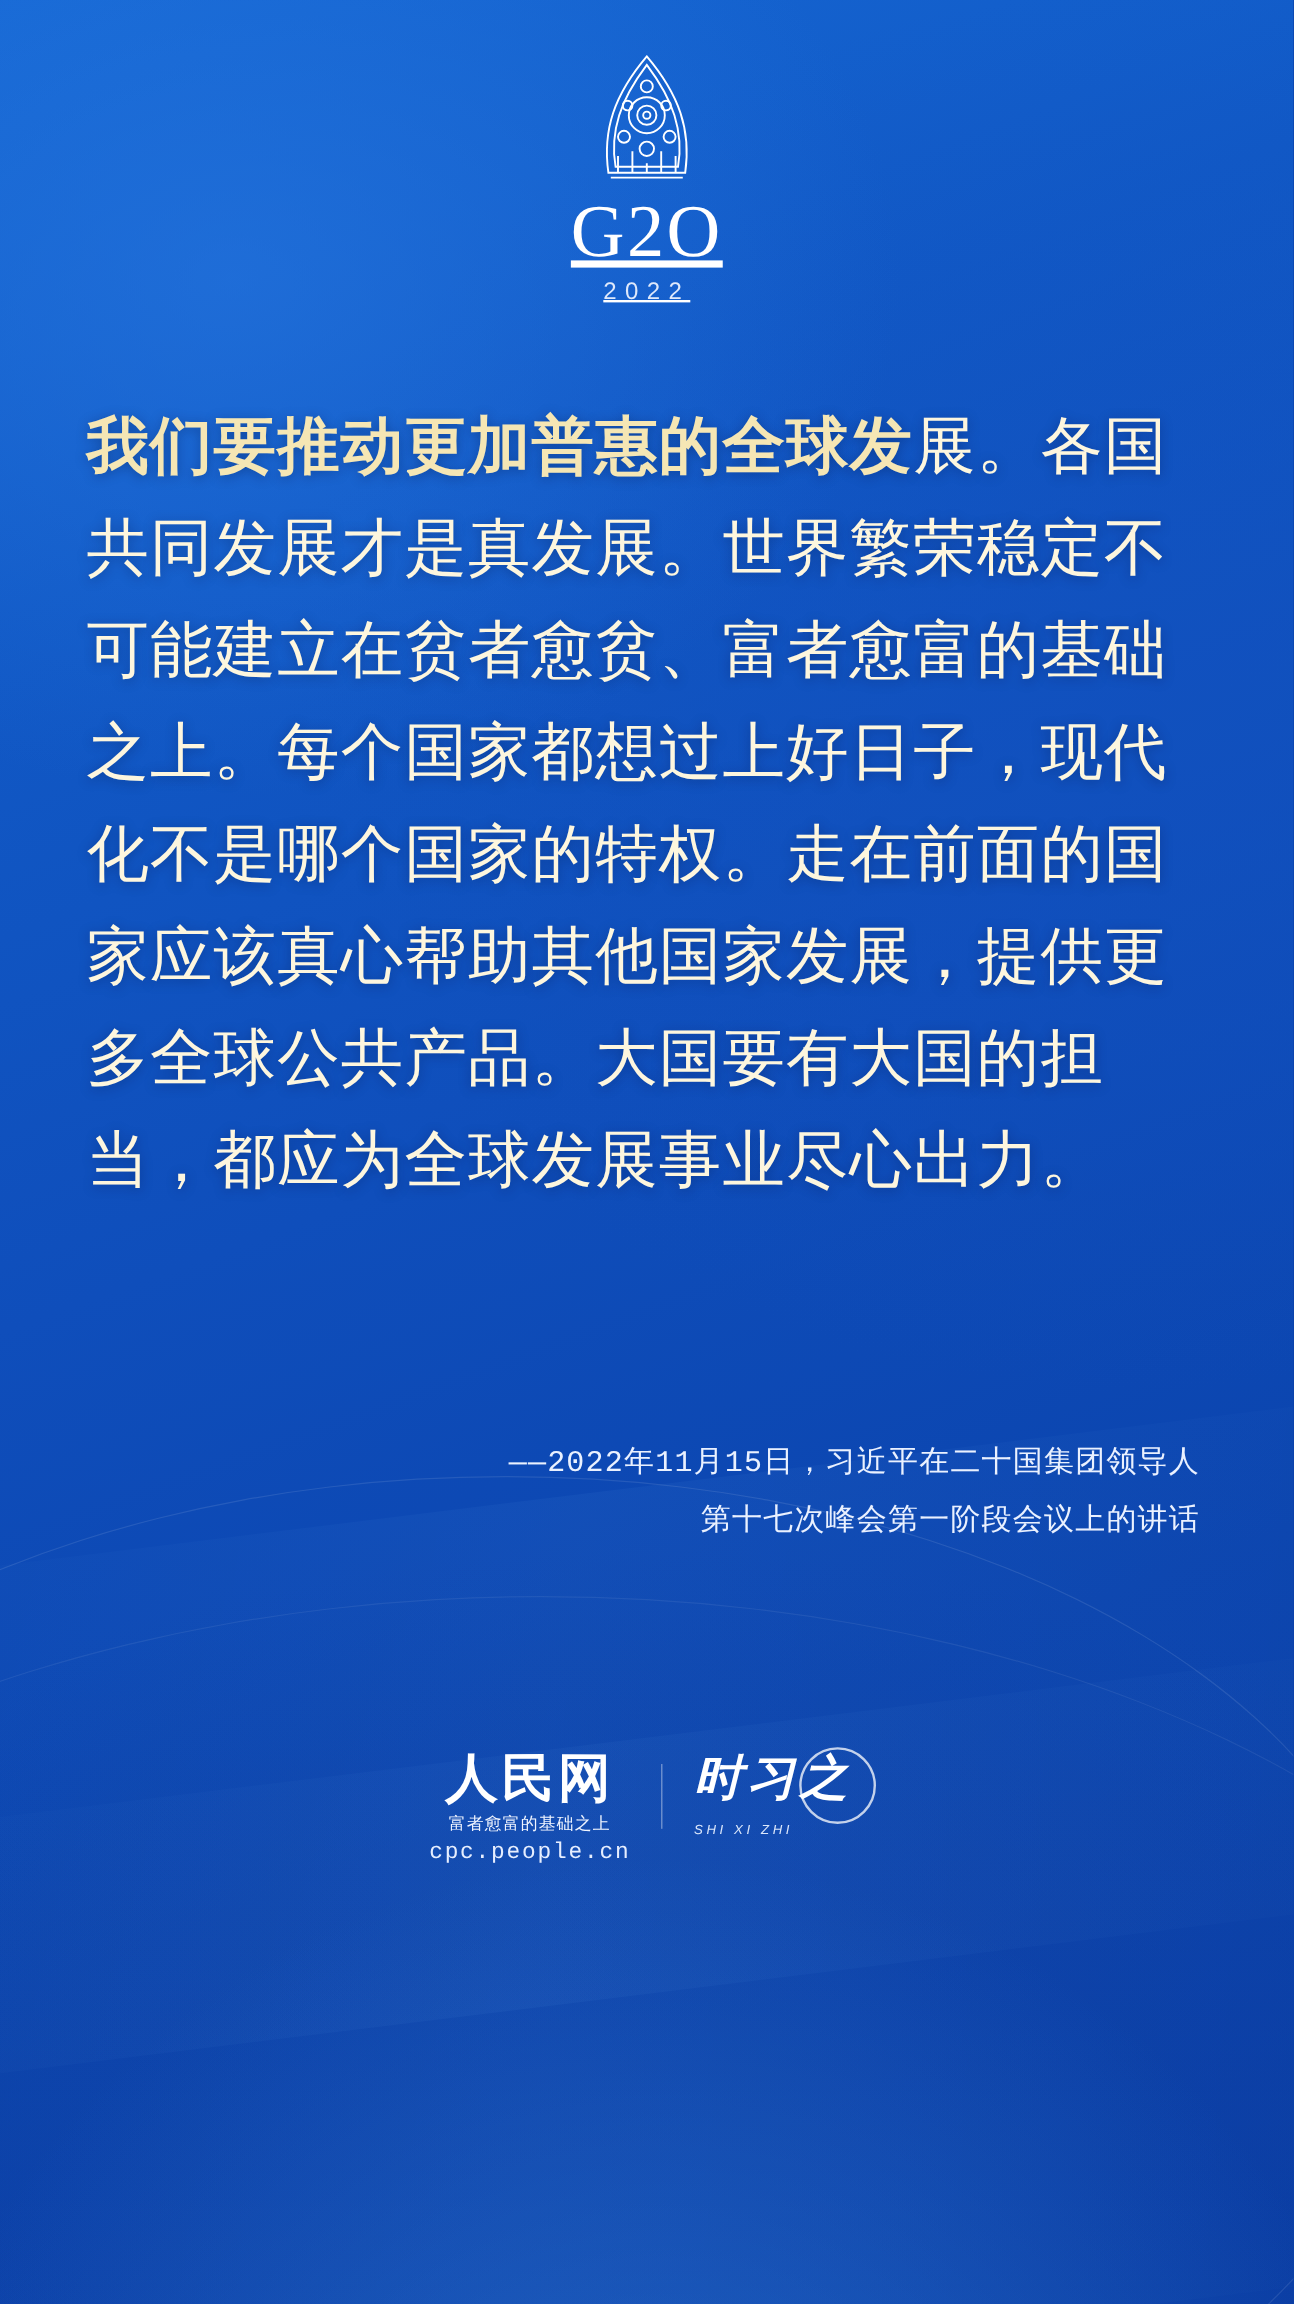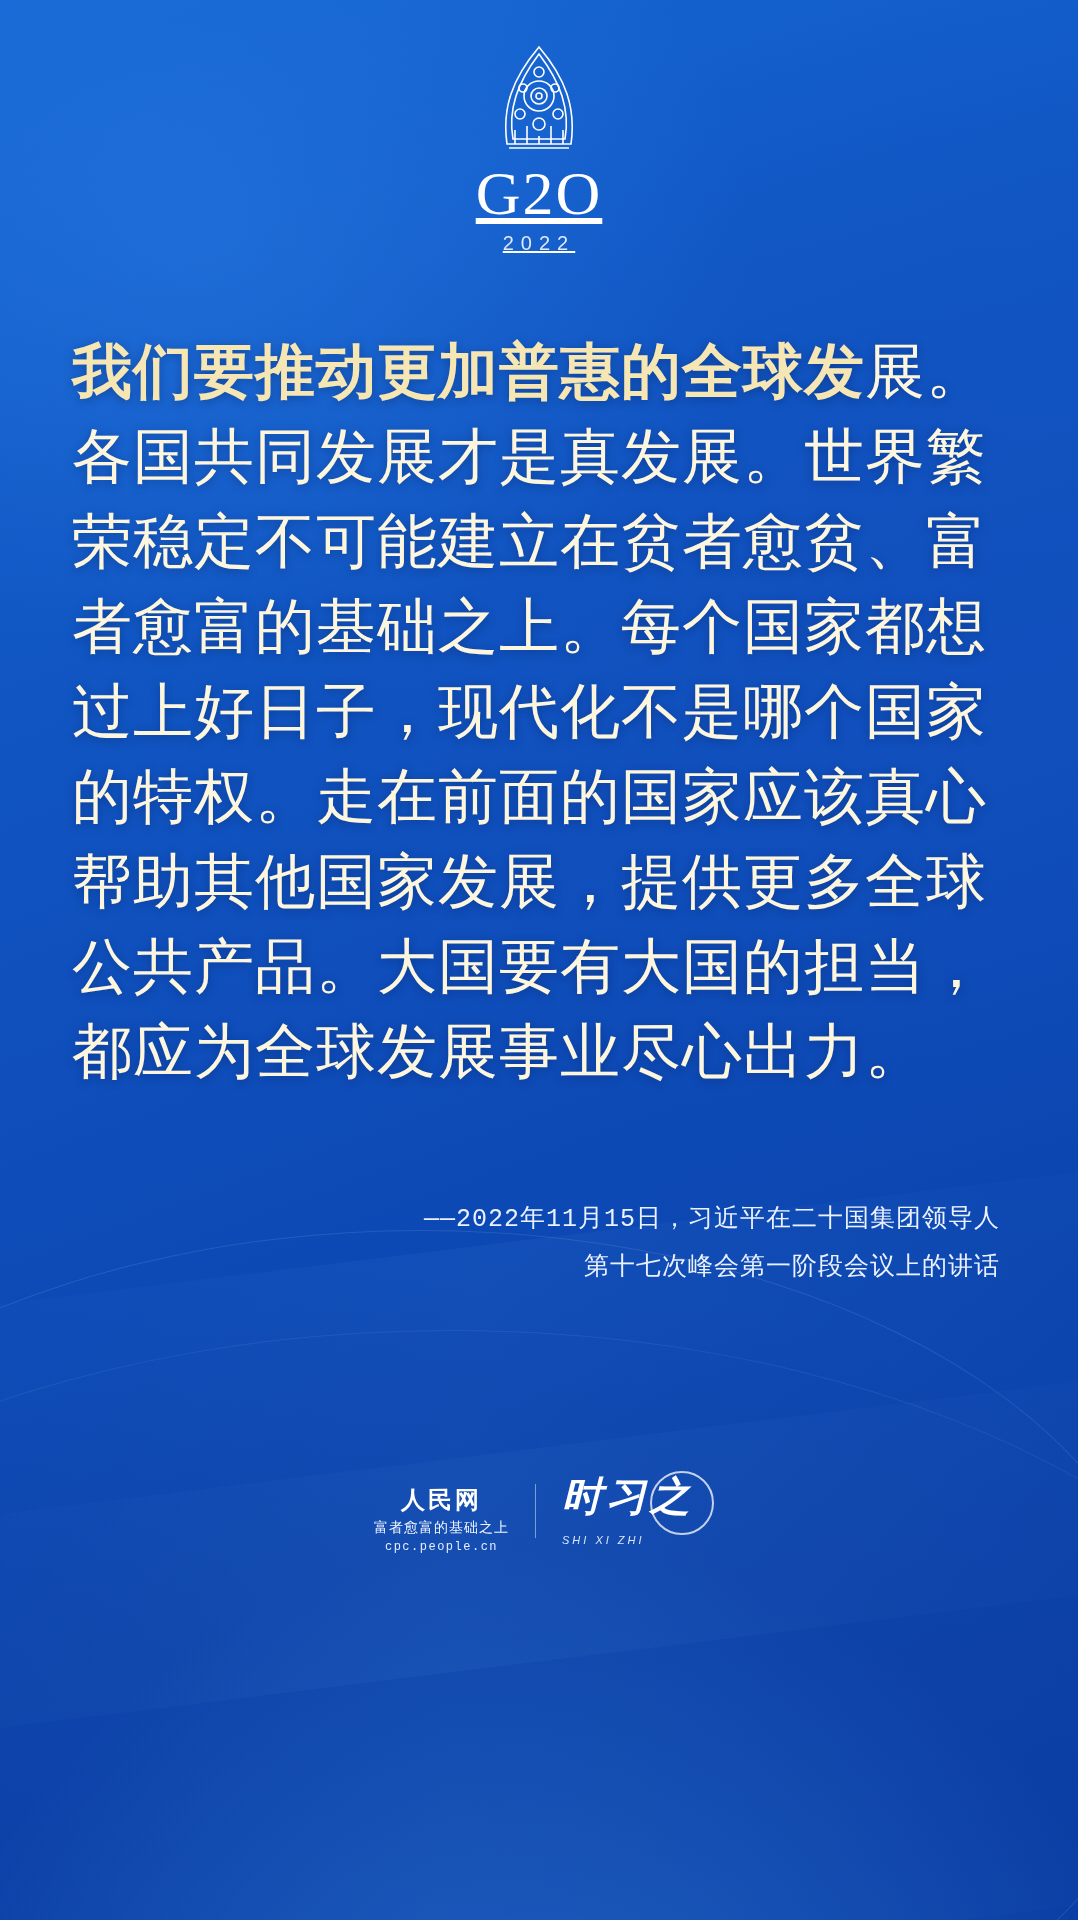--- a/index.html
+++ b/index.html
@@ -88,21 +88,21 @@
     color: #dfe9fb;
   }
 
   
   .quote {
     position: absolute;
     top: 330px;
     left: 72px;
     width: 940px;
     font-family: "Liberation Serif", serif;
-    font-size: 60px;
+    font-size: 52px;
     line-height: 85px;
     letter-spacing: 1px;
     color: #fdf6de;
     text-shadow: 0 2px 10px rgba(0,20,70,0.35);
   }
   .quote .lead {
     font-weight: bold;
     color: #f5e6b4;
     text-indent: 0;
   }
@@ -130,38 +130,38 @@
     display: flex;
     justify-content: center;
     align-items: center;
     gap: 26px;
   }
   .brand-left {
     text-align: center;
     color: #ffffff;
   }
   .brand-left .cn {
-    font-family: Liberation Mono, monospace;
-    font-size: 24px;
+    font-family: Liberation Serif, serif;
+    font-size: 44px;
     font-weight: bold;
     letter-spacing: 3px;
     line-height: 1.05;
     display: block;
     margin-top: 20px;
   }
   .brand-left .cn-sub {
     font-size: 14px;
     letter-spacing: 1px;
     display: block;
     margin-top: 5px;
     color: #f0f5ff;
   }
   .brand-left .url {
     font-family: "Liberation Mono", monospace;
-    font-size: 12px;
+    font-size: 19px;
     letter-spacing: 1.5px;
     display: block;
     margin-top: 3px;
     color: #e6eeff;
   }
   .divider-v {
     width: 1px;
     height: 54px;
     background: rgba(255,255,255,0.45);
   }

